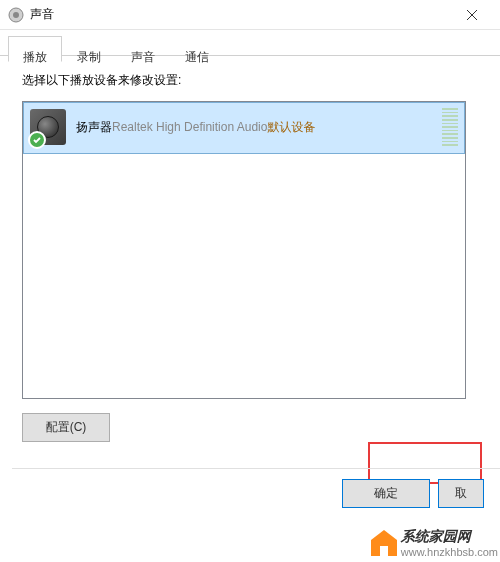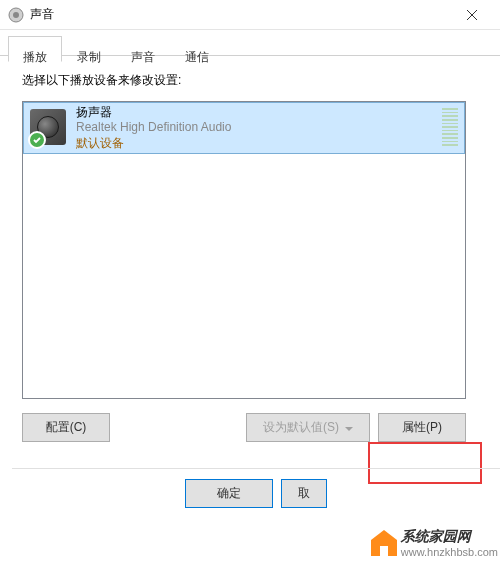--- a/index.html
+++ b/index.html
@@ -117,21 +117,20 @@
       border-radius: 50%;
       background: #4caf50;
       border: 2px solid #fff;
       display: flex;
       align-items: center;
       justify-content: center;
     }
     .device-text {
       flex: 1;
       display: flex;
-      flex-direction: column;
       line-height: 1.3;
     }
     .device-name {
       font-size: 12px;
       color: #000;
     }
     .device-driver {
       font-size: 12px;
       color: #888;
     }
@@ -184,21 +183,21 @@
       right: 18px;
       top: 442px;
       pointer-events: none;
     }
     .bottom-buttons {
       position: absolute;
       bottom: 44px;
       right: 0;
       left: 12px;
       display: flex;
-      justify-content: center;
+      justify-content: flex-end;
       padding: 10px 16px;
       gap: 8px;
       border-top: 1px solid #e0e0e0;
     }
     .bottom-buttons .btn {
       min-width: 88px;
       border: 1px solid #0078d7;
       background: #e1e1e1;
     }
     .watermark {
@@ -277,31 +276,20 @@
           <div class="level-bar"></div>
           <div class="level-bar"></div>
         <div class="level-bar"></div>
           <div class="level-bar"></div>
       </div>
     </div>
   </div>
 
   <div class="button-row">
     <button class="btn">配置(C)</button>
-    <div class="right-group">
-      <button class="btn btn-dropdown disabled">
-        <span>设为默认值(S)</span>
-        <span>
-          <svg width="8" height="5" viewBox="0 0 8 5">
-              <path d="M0 0 L4 4 L8 0" fill="#a0a0a0"></path>
-            </svg>
-        </span>
-      </button>
-      <button class="btn">属性(P)</button>
-    </div>
   </div>
 </div>
 
 <div class="highlight-box"></div>
 
 <div class="bottom-buttons">
   <button class="btn">确定</button>
   <button class="btn" style="min-width:40px">取</button>
 </div>
 

